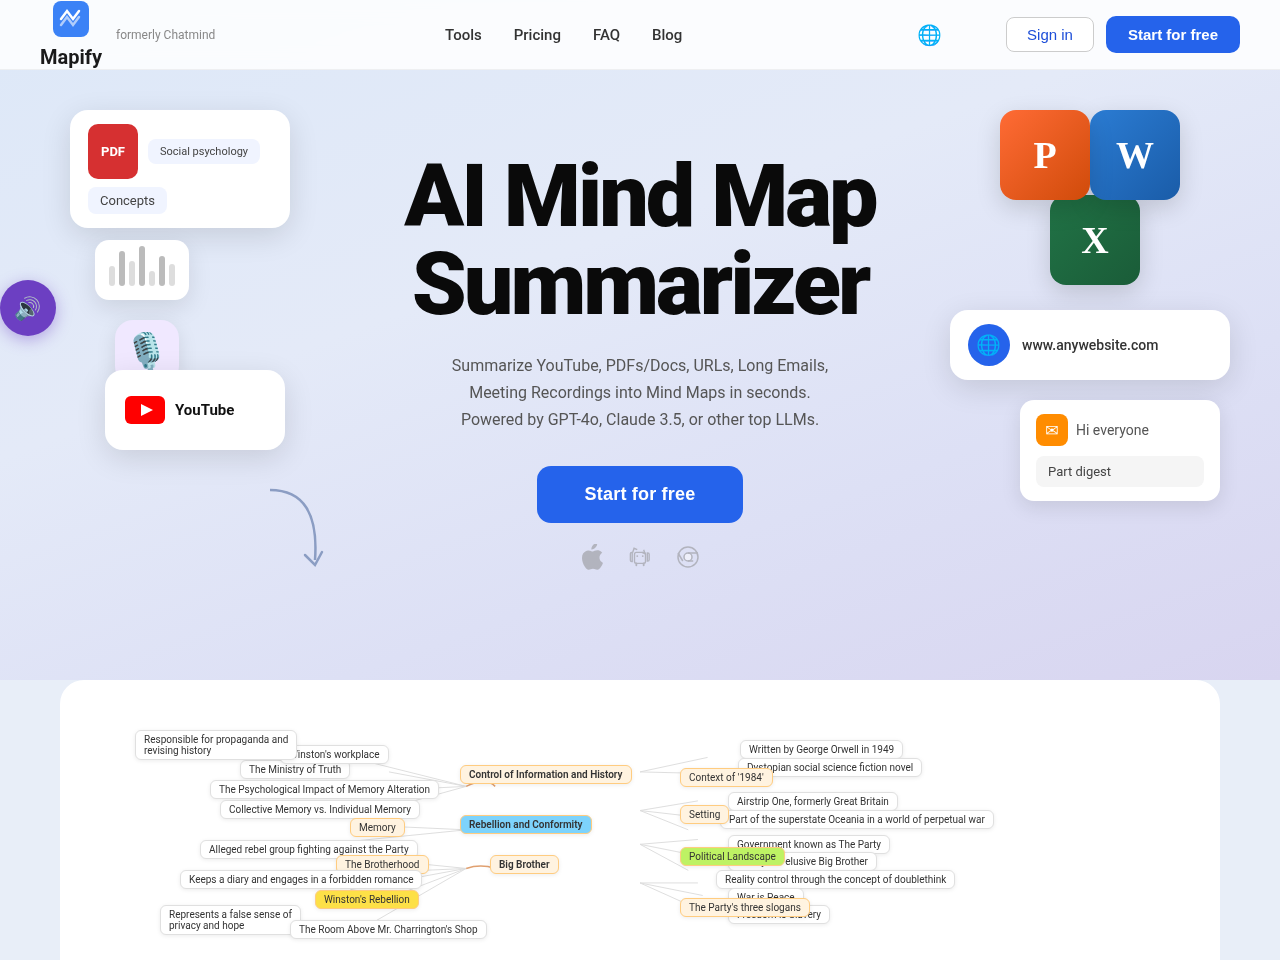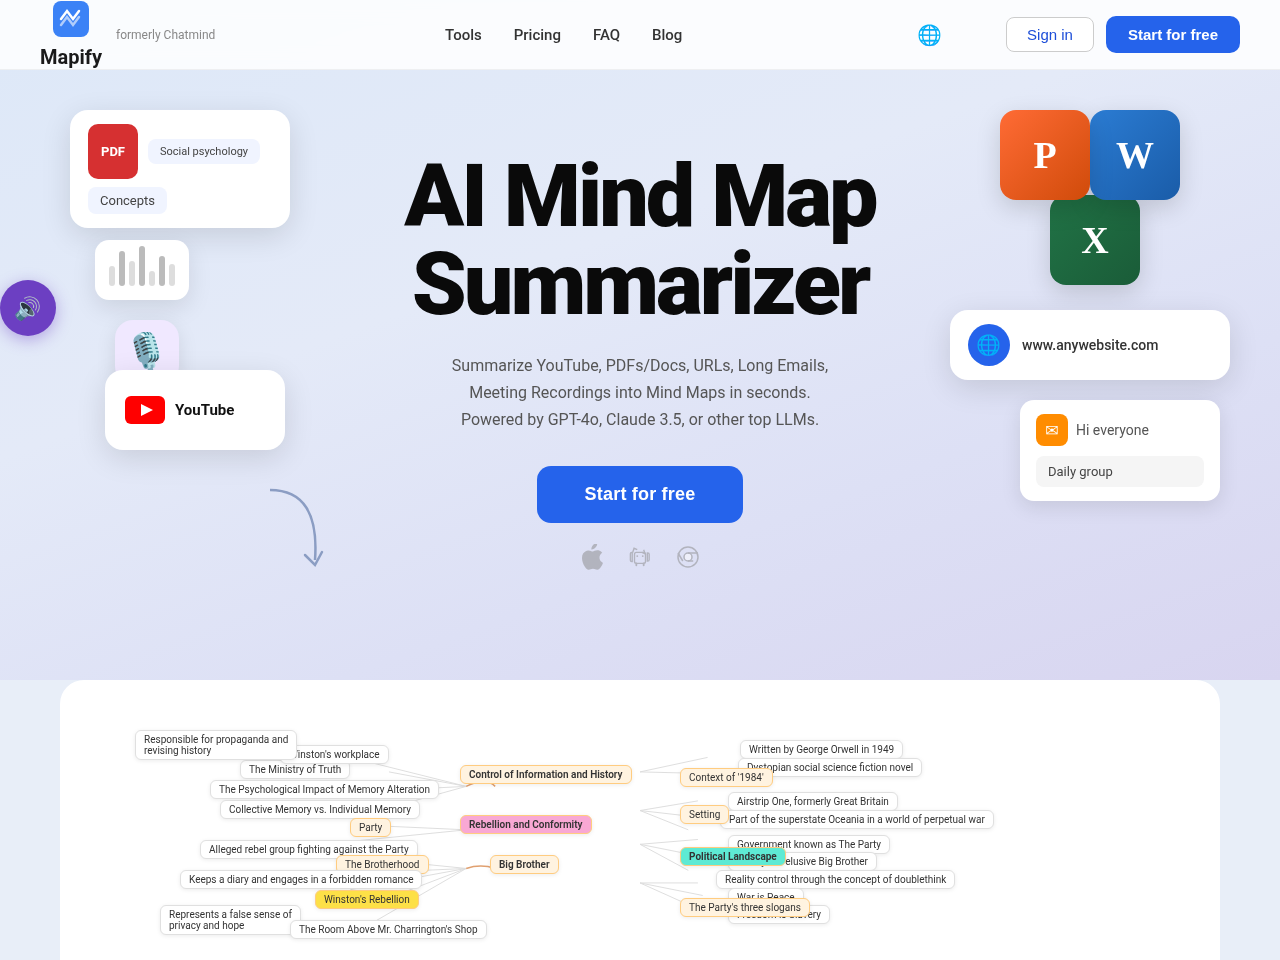--- a/index.html
+++ b/index.html
@@ -540,21 +540,21 @@
   <div class="float-el website-card">
     <div class="globe-circle">🌐</div>
     <span class="website-url">www.anywebsite.com</span>
   </div>
 
   <div class="float-el email-card">
     <div class="email-header">
       <div class="email-icon-sq">✉</div>
       <span class="email-hi">Hi everyone</span>
     </div>
-    <div class="email-digest">Daily group</div>
+    <div class="email-digest">Part digest</div>
   </div>
 
   <div class="hero-content">
     <h1 class="hero-title">
       <span>AI Mind Map</span><br>
       <span>Summarizer</span>
     </h1>
     <p class="hero-subtitle">
       Summarize YouTube, PDFs/Docs, URLs, Long Emails,<br>
       Meeting Recordings into Mind Maps in seconds.<br>
@@ -621,39 +621,39 @@
       <line x1="580" y1="185" x2="640" y2="185" stroke="#ddd" stroke-width="1"></line>
       <line x1="580" y1="185" x2="645" y2="198" stroke="#ddd" stroke-width="1"></line>
       <line x1="580" y1="185" x2="640" y2="212" stroke="#ddd" stroke-width="1"></line>
     </svg>
 
     <div style="position:absolute; top:60px; left:160px;" class="node-box">The Ministry of Truth</div>
     <div style="position:absolute; top:45px; left:200px;" class="node-box">Winston's workplace</div>
     <div style="position:absolute; top:30px; left:55px;" class="node-box">Responsible for propaganda and<br>revising history</div>
     <div style="position:absolute; top:80px; left:130px;" class="node-box">The Psychological Impact of Memory Alteration</div>
     <div style="position:absolute; top:100px; left:140px;" class="node-box">Collective Memory vs. Individual Memory</div>
-    <div style="position:absolute; top:118px; left:270px; background:#fff3e0; border-color:#ffcc80;" class="node-box node-box-accent">Party</div>
+    <div style="position:absolute; top:118px; left:270px; background:#fff3e0; border-color:#ffcc80;" class="node-box node-box-accent">Memory</div>
     <div style="position:absolute; top:140px; left:120px;" class="node-box">Alleged rebel group fighting against the Party</div>
     <div style="position:absolute; top:155px; left:256px; background:#fff3e0; border-color:#ffcc80;" class="node-box node-box-accent">The Brotherhood</div>
     <div style="position:absolute; top:170px; left:100px;" class="node-box">Keeps a diary and engages in a forbidden romance</div>
     <div style="position:absolute; top:190px; left:235px; background:#fde047; border-color:#ffcc80;" class="node-box node-box-accent">Winston's Rebellion</div>
     <div style="position:absolute; top:205px; left:80px;" class="node-box">Represents a false sense of<br>privacy and hope</div>
     <div style="position:absolute; top:220px; left:210px;" class="node-box">The Room Above Mr. Charrington's Shop</div>
 
     <div style="position:absolute; top:65px; left:380px; background:#fff3e0; border-color:#ffcc80; font-weight:600;" class="node-box node-box-accent">Control of Information and History</div>
-    <div style="position:absolute; top:115px; left:380px; background:#f9a8d4; border-color:#ffcc80; font-weight:600;" class="node-box node-box-accent">Rebellion and Conformity</div>
+    <div style="position:absolute; top:115px; left:380px; background:#7dd3fc; border-color:#ffcc80; font-weight:600;" class="node-box node-box-accent">Rebellion and Conformity</div>
     <div style="position:absolute; top:155px; left:410px; background:#fff3e0; border-color:#ffcc80; font-weight:600;" class="node-box node-box-accent">Big Brother</div>
 
     <div style="position:absolute; top:40px; left:660px;" class="node-box">Written by George Orwell in 1949</div>
     <div style="position:absolute; top:58px; left:658px;" class="node-box">Dystopian social science fiction novel</div>
     <div style="position:absolute; top:68px; left:600px; background:#fff3e0; border-color:#ffcc80;" class="node-box node-box-accent">Context of '1984'</div>
     <div style="position:absolute; top:92px; left:648px;" class="node-box">Airstrip One, formerly Great Britain</div>
     <div style="position:absolute; top:110px; left:640px;" class="node-box">Part of the superstate Oceania in a world of perpetual war</div>
     <div style="position:absolute; top:105px; left:600px; background:#fff3e0; border-color:#ffcc80;" class="node-box node-box-accent">Setting</div>
     <div style="position:absolute; top:135px; left:648px;" class="node-box">Government known as The Party</div>
     <div style="position:absolute; top:152px; left:648px;" class="node-box">Led by the elusive Big Brother</div>
     <div style="position:absolute; top:170px; left:636px;" class="node-box">Reality control through the concept of doublethink</div>
-    <div style="position:absolute; top:147px; left:600px; background:#5eead4; border-color:#ffcc80;font-weight:bold;" class="node-box node-box-accent">Political Landscape</div>
+    <div style="position:absolute; top:147px; left:600px; background:#bef264; border-color:#ffcc80;" class="node-box node-box-accent">Political Landscape</div>
     <div style="position:absolute; top:188px; left:648px;" class="node-box">War is Peace</div>
     <div style="position:absolute; top:205px; left:648px;" class="node-box">Freedom is Slavery</div>
     <div style="position:absolute; top:198px; left:600px; background:#fff3e0; border-color:#ffcc80;" class="node-box node-box-accent">The Party's three slogans</div>
   </div>
 </div>
 
 </body></html>

